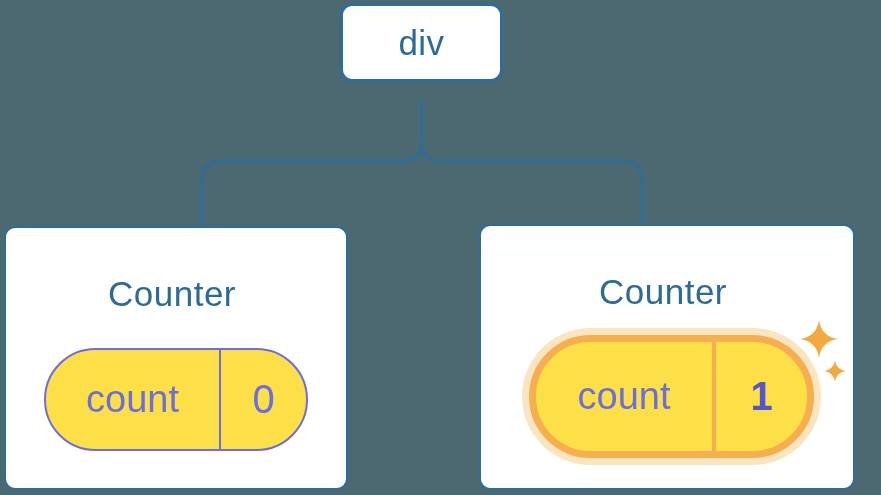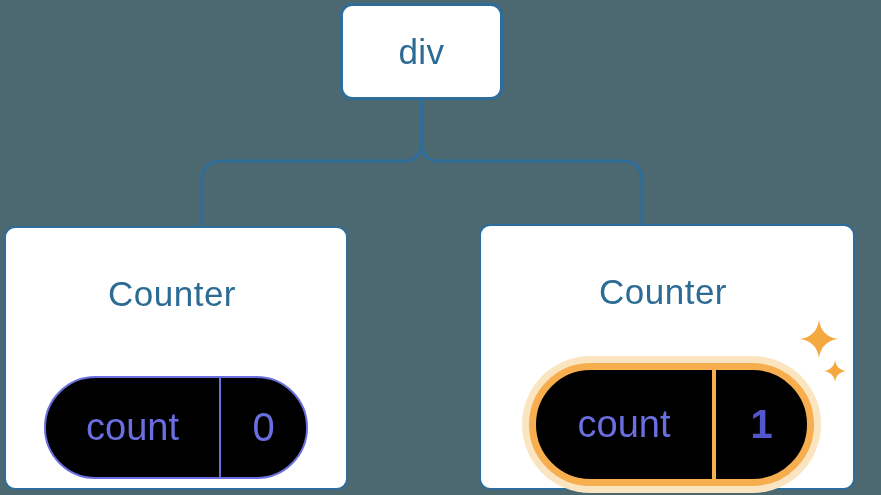--- a/index.html
+++ b/index.html
@@ -6,43 +6,43 @@
   .stage{
     position:relative;
     width:881px;height:495px;
     background:#4C6870;
     overflow:hidden;
     font-family:"Liberation Sans","DejaVu Sans",sans-serif;
   }
   .connectors{position:absolute;left:0;top:0;width:881px;height:495px;}
 
   .node-root{
-    position:absolute;left:340px;top:3px;width:163px;height:97px;
+    position:absolute;left:340px;top:3px;width:163px;height:79px;
     background:#ffffff;border:3px solid #2E6D99;border-radius:12px;
     box-sizing:border-box;
     display:flex;align-items:center;justify-content:center;
     color:#2B6B94;font-size:35px;letter-spacing:0.5px;
   }
 
   .card{
     position:absolute;background:#ffffff;
     border:2px solid #2E6D99;border-radius:11px;box-sizing:border-box;
   }
   .card-left{left:4px;top:226px;width:344px;height:264px;}
   .card-right{left:479px;top:224px;width:376px;height:266px;}
 
   .card-title{
     position:absolute;left:0;right:8px;top:46px;
     text-align:center;color:#2B6B94;
     font-size:35px;font-weight:500;letter-spacing:0.5px;
   }
 
   .pill{
-    position:absolute;box-sizing:border-box;background:#000000;
-    display:flex;align-items:stretch;margin-top:28px;
+    position:absolute;box-sizing:border-box;background:#fde047;
+    display:flex;align-items:stretch;
   }
   .pill-plain{
     left:38px;top:120px;width:264px;height:103px;
     border:2px solid #6B6EDE;border-radius:52px;
   }
   .pill-plain .pill-key{
     flex:0 0 173px;display:flex;align-items:center;justify-content:center;
     border-right:2px solid #6B6EDE;
     color:#6B6EDE;font-size:38px;
   }

